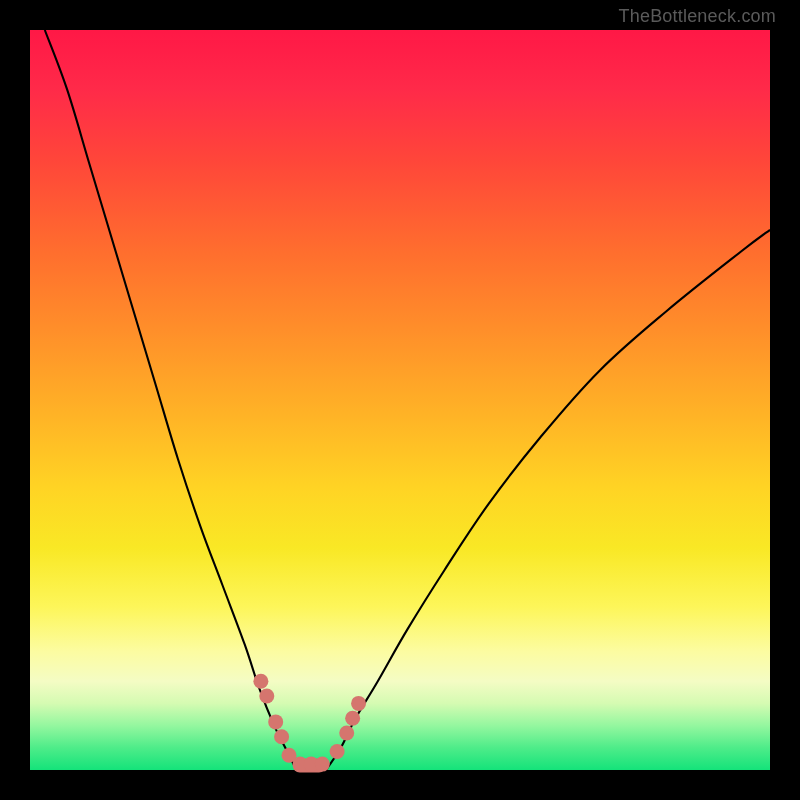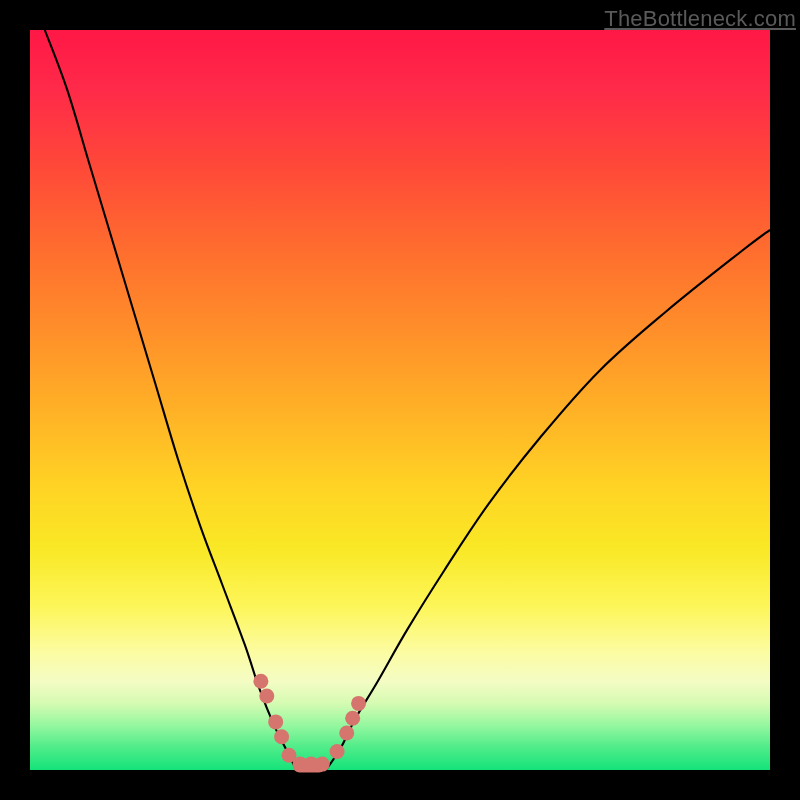--- a/index.html
+++ b/index.html
@@ -29,27 +29,26 @@
       #fcfca1 84%,
       #f4fcc4 88%,
       #d5fbb2 91%,
       #94f79f 94%,
       #4eec89 97%,
       #14e37a 100%);
   }
   .watermark {
     position: absolute;
     top: 6px;
-    right: 4px;
+    right: 24px;
     font-family: Arial, Helvetica, sans-serif;
-    font-size: 22px;
+    font-size: 18px;
     color: #5a5a5a;
     letter-spacing: 0.2px;
     user-select: none;
-    text-decoration: underline;
   }
   svg.curve-layer {
     position: absolute;
     left: 0; top: 0;
     width: 740px;
     height: 740px;
     overflow: visible;
   }
   .curve { fill: none; stroke: #000; stroke-width: 2.1; }
   .marker { fill: #d5756e; }

